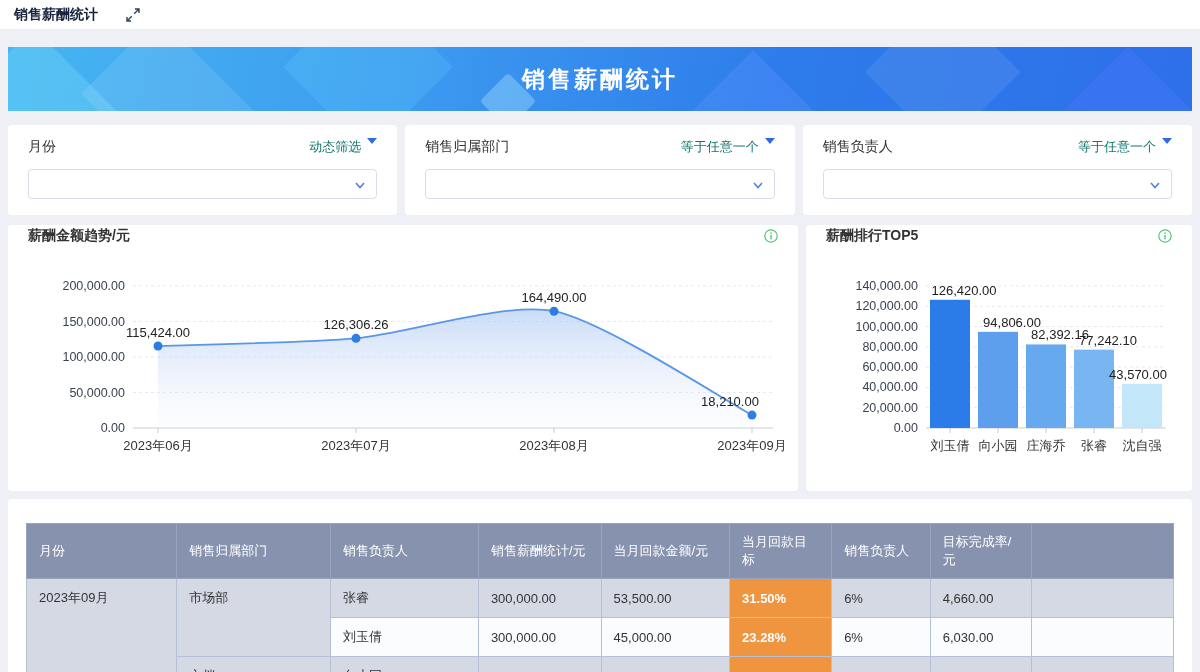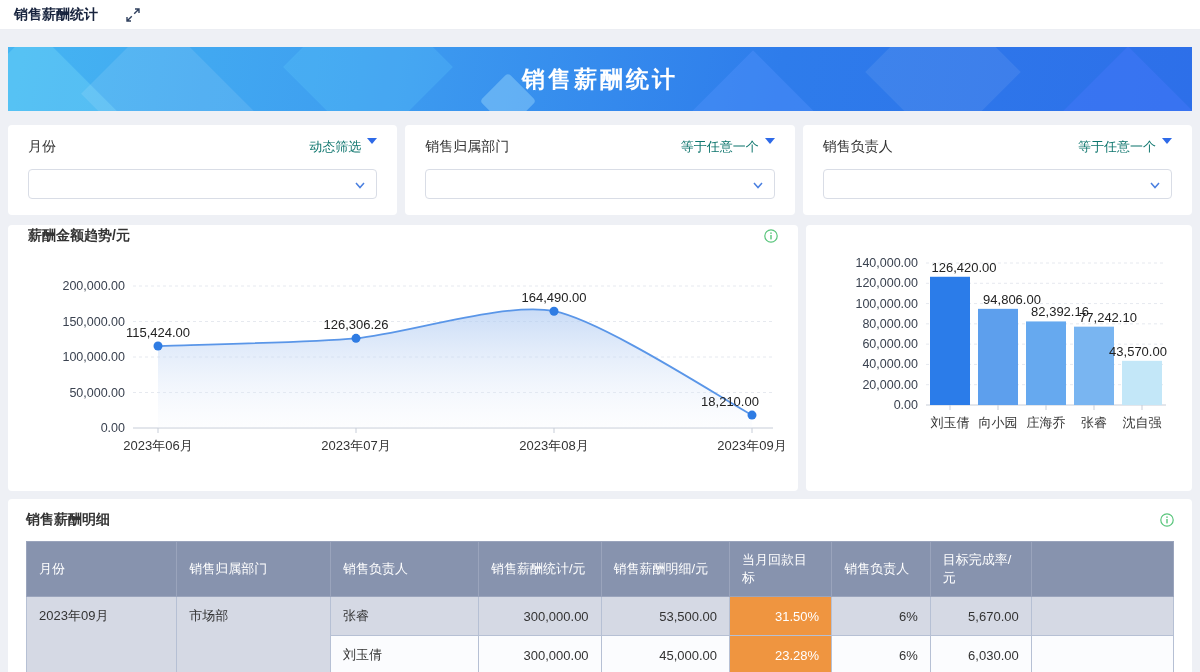--- a/index.html
+++ b/index.html
@@ -50,22 +50,22 @@
   .chart-svg { overflow:visible; display:block; }
 
   
   .table-panel { margin:0 8px; background:#fff; border-radius:4px; padding:12px 18px 18px; height:280px; }
   table { width:100%; border-collapse:collapse; margin-top:12px; table-layout:fixed; }
   th { background:#8793ae; color:#fff; font-size:13px; font-weight:normal; text-align:left; padding:9px 12px; border:1px solid #9aa4bc; }
   td { font-size:13px; color:#333; padding:10px 12px; border:1px solid #b6c0d4; overflow:hidden; white-space:nowrap; }
   tr.row-dark td { background:#d5d9e4; }
   tr.row-light td { background:#fbfcfe; }
   td.cell-merged { background:#d5d9e4 !important; vertical-align:top; }
-  td.c-num { text-align:right; }
-  td.c-rate { background:#ef9540 !important; color:#fff; }
+  td.c-num { }
+  td.c-rate { background:#ef9540 !important; color:#fff;font-weight:bold; }
 </style>
 </head>
 <body>
 
 <div class="topbar">
   <span class="topbar-title">销售薪酬统计</span>
   <span class="expand-btn">
     <svg width="14" height="14" viewBox="0 0 14 14">
       <g stroke="#30405e" stroke-width="1.4" fill="none">
         <path d="M8.2 5.8 L13 1 M9 1 h4 v4"></path>
@@ -174,20 +174,30 @@
         <text x="526" y="52.21210000000001" text-anchor="middle" font-size="13" fill="#222">164,490.00</text>
         <line x1="526" y1="178" x2="526" y2="183" stroke="#c7cdd8"></line>
         <text x="526" y="200" text-anchor="middle" font-size="13" fill="#333">2023年08月</text>
         <circle cx="724" cy="165.0709" r="4.5" fill="#2f7ce3"></circle>
         <text x="702" y="156.0709" text-anchor="middle" font-size="13" fill="#222">18,210.00</text>
         <line x1="724" y1="178" x2="724" y2="183" stroke="#c7cdd8"></line>
         <text x="724" y="200" text-anchor="middle" font-size="13" fill="#333">2023年09月</text>
       </svg>
   </div>
   <div class="panel panel-bar">
+    <div class="panel-head">
+      <span class="panel-title">薪酬排行TOP5</span>
+      <span class="info-icon">
+        <svg width="14" height="14" viewBox="0 0 14 14">
+            <circle cx="7" cy="7" r="6.2" fill="none" stroke="#58c57b" stroke-width="1.2"></circle>
+            <rect x="6.3" y="6" width="1.4" height="4.4" fill="#58c57b"></rect>
+            <rect x="6.3" y="3.4" width="1.4" height="1.5" fill="#58c57b"></rect>
+          </svg>
+      </span>
+    </div>
     <svg id="bar-svg" class="chart-svg" width="346" height="222" viewBox="0 0 346 222">
         <text x="92" y="182" text-anchor="end" font-size="12.5" fill="#3a4250">0.00</text>
         <line x1="100" y1="157.71428571428572" x2="340" y2="157.71428571428572" stroke="#e6e9ef" stroke-dasharray="3,3"></line>
         <text x="92" y="161.71428571428572" text-anchor="end" font-size="12.5" fill="#3a4250">20,000.00</text>
         <line x1="100" y1="137.42857142857144" x2="340" y2="137.42857142857144" stroke="#e6e9ef" stroke-dasharray="3,3"></line>
         <text x="92" y="141.42857142857144" text-anchor="end" font-size="12.5" fill="#3a4250">40,000.00</text>
         <line x1="100" y1="117.14285714285714" x2="340" y2="117.14285714285714" stroke="#e6e9ef" stroke-dasharray="3,3"></line>
         <text x="92" y="121.14285714285714" text-anchor="end" font-size="12.5" fill="#3a4250">60,000.00</text>
         <line x1="100" y1="96.85714285714286" x2="340" y2="96.85714285714286" stroke="#e6e9ef" stroke-dasharray="3,3"></line>
         <text x="92" y="100.85714285714286" text-anchor="end" font-size="12.5" fill="#3a4250">80,000.00</text>
@@ -216,65 +226,55 @@
         <text x="268" y="200" text-anchor="middle" font-size="13" fill="#333">张睿</text>
         <rect x="296" y="133.80757142857144" width="40" height="44.192428571428565" fill="#c3e7f8"></rect>
         <text x="312" y="128.80757142857144" text-anchor="middle" font-size="13" fill="#222">43,570.00</text>
         <line x1="316" y1="178" x2="316" y2="183" stroke="#c7cdd8"></line>
         <text x="316" y="200" text-anchor="middle" font-size="13" fill="#333">沈自强</text>
       </svg>
   </div>
 </div>
 
 <div class="table-panel">
-  <div class="panel-head">
-    <span class="panel-title">销售薪酬明细</span>
-    <span class="info-icon">
-      <svg width="14" height="14" viewBox="0 0 14 14">
-          <circle cx="7" cy="7" r="6.2" fill="none" stroke="#58c57b" stroke-width="1.2"></circle>
-          <rect x="6.3" y="6" width="1.4" height="4.4" fill="#58c57b"></rect>
-          <rect x="6.3" y="3.4" width="1.4" height="1.5" fill="#58c57b"></rect>
-        </svg>
-    </span>
-  </div>
   <table>
     <colgroup>
       <col style="width:13.1%">
         <col style="width:13.4%">
         <col style="width:12.9%">
       <col style="width:10.7%">
         <col style="width:11.2%">
         <col style="width:8.9%">
       <col style="width:8.6%">
         <col style="width:8.8%">
         <col style="width:12.4%">
     </colgroup>
     <thead>
         <tr id="table-head-row">
           <th>月份</th>
           <th>销售归属部门</th>
           <th>销售负责人</th>
           <th>销售薪酬统计/元</th>
-          <th>销售薪酬明细/元</th>
+          <th>当月回款金额/元</th>
           <th>当月回款目标</th>
           <th>销售负责人</th>
           <th>目标完成率/元</th>
           <th></th>
         </tr>
       </thead>
     <tbody id="table-body">
         <tr class="row-dark">
           <td class="c-text cell-merged" rowspan="3">2023年09月</td>
           <td class="c-text cell-merged" rowspan="2">市场部</td>
           <td class="c-text">张睿</td>
           <td class="c-num">300,000.00</td>
           <td class="c-num">53,500.00</td>
           <td class="c-num c-rate">31.50%</td>
           <td class="c-num">6%</td>
-          <td class="c-num">5,670.00</td>
+          <td class="c-num">4,660.00</td>
           <td class="c-text"></td>
         </tr>
         <tr class="row-light">
           <td class="c-text">刘玉倩</td>
           <td class="c-num">300,000.00</td>
           <td class="c-num">45,000.00</td>
           <td class="c-num c-rate">23.28%</td>
           <td class="c-num">6%</td>
           <td class="c-num">6,030.00</td>
           <td class="c-text"></td>

